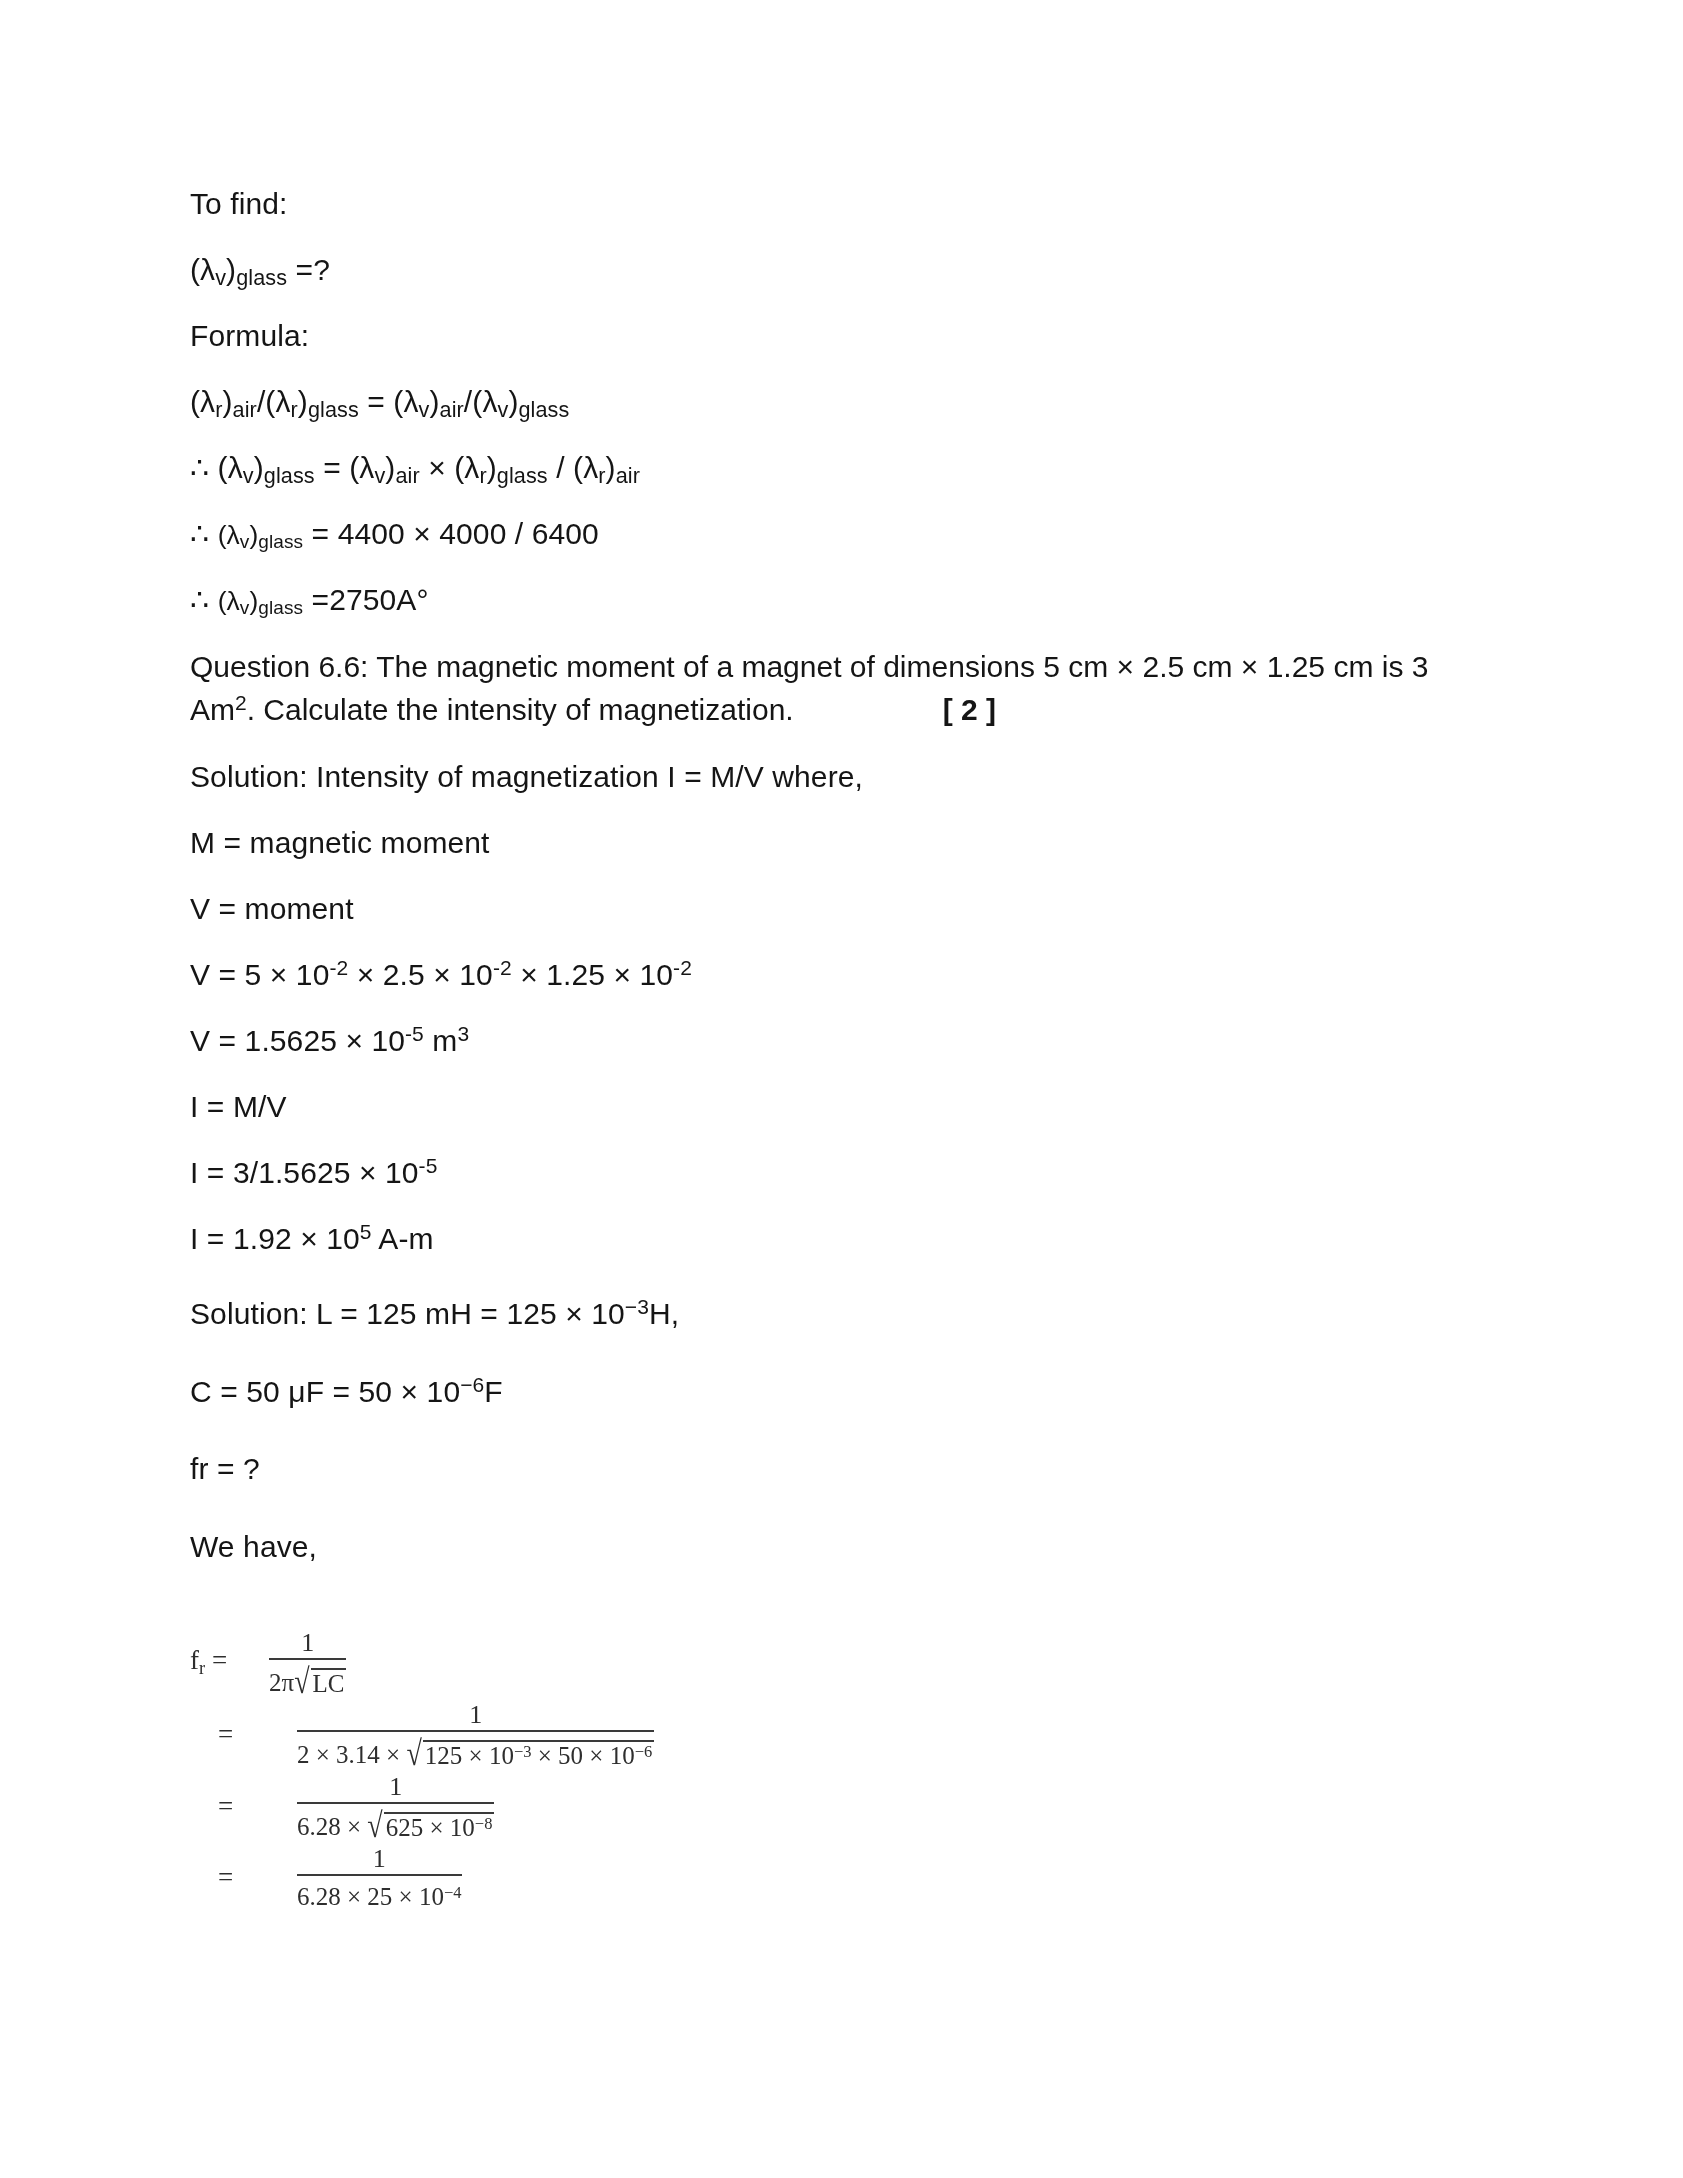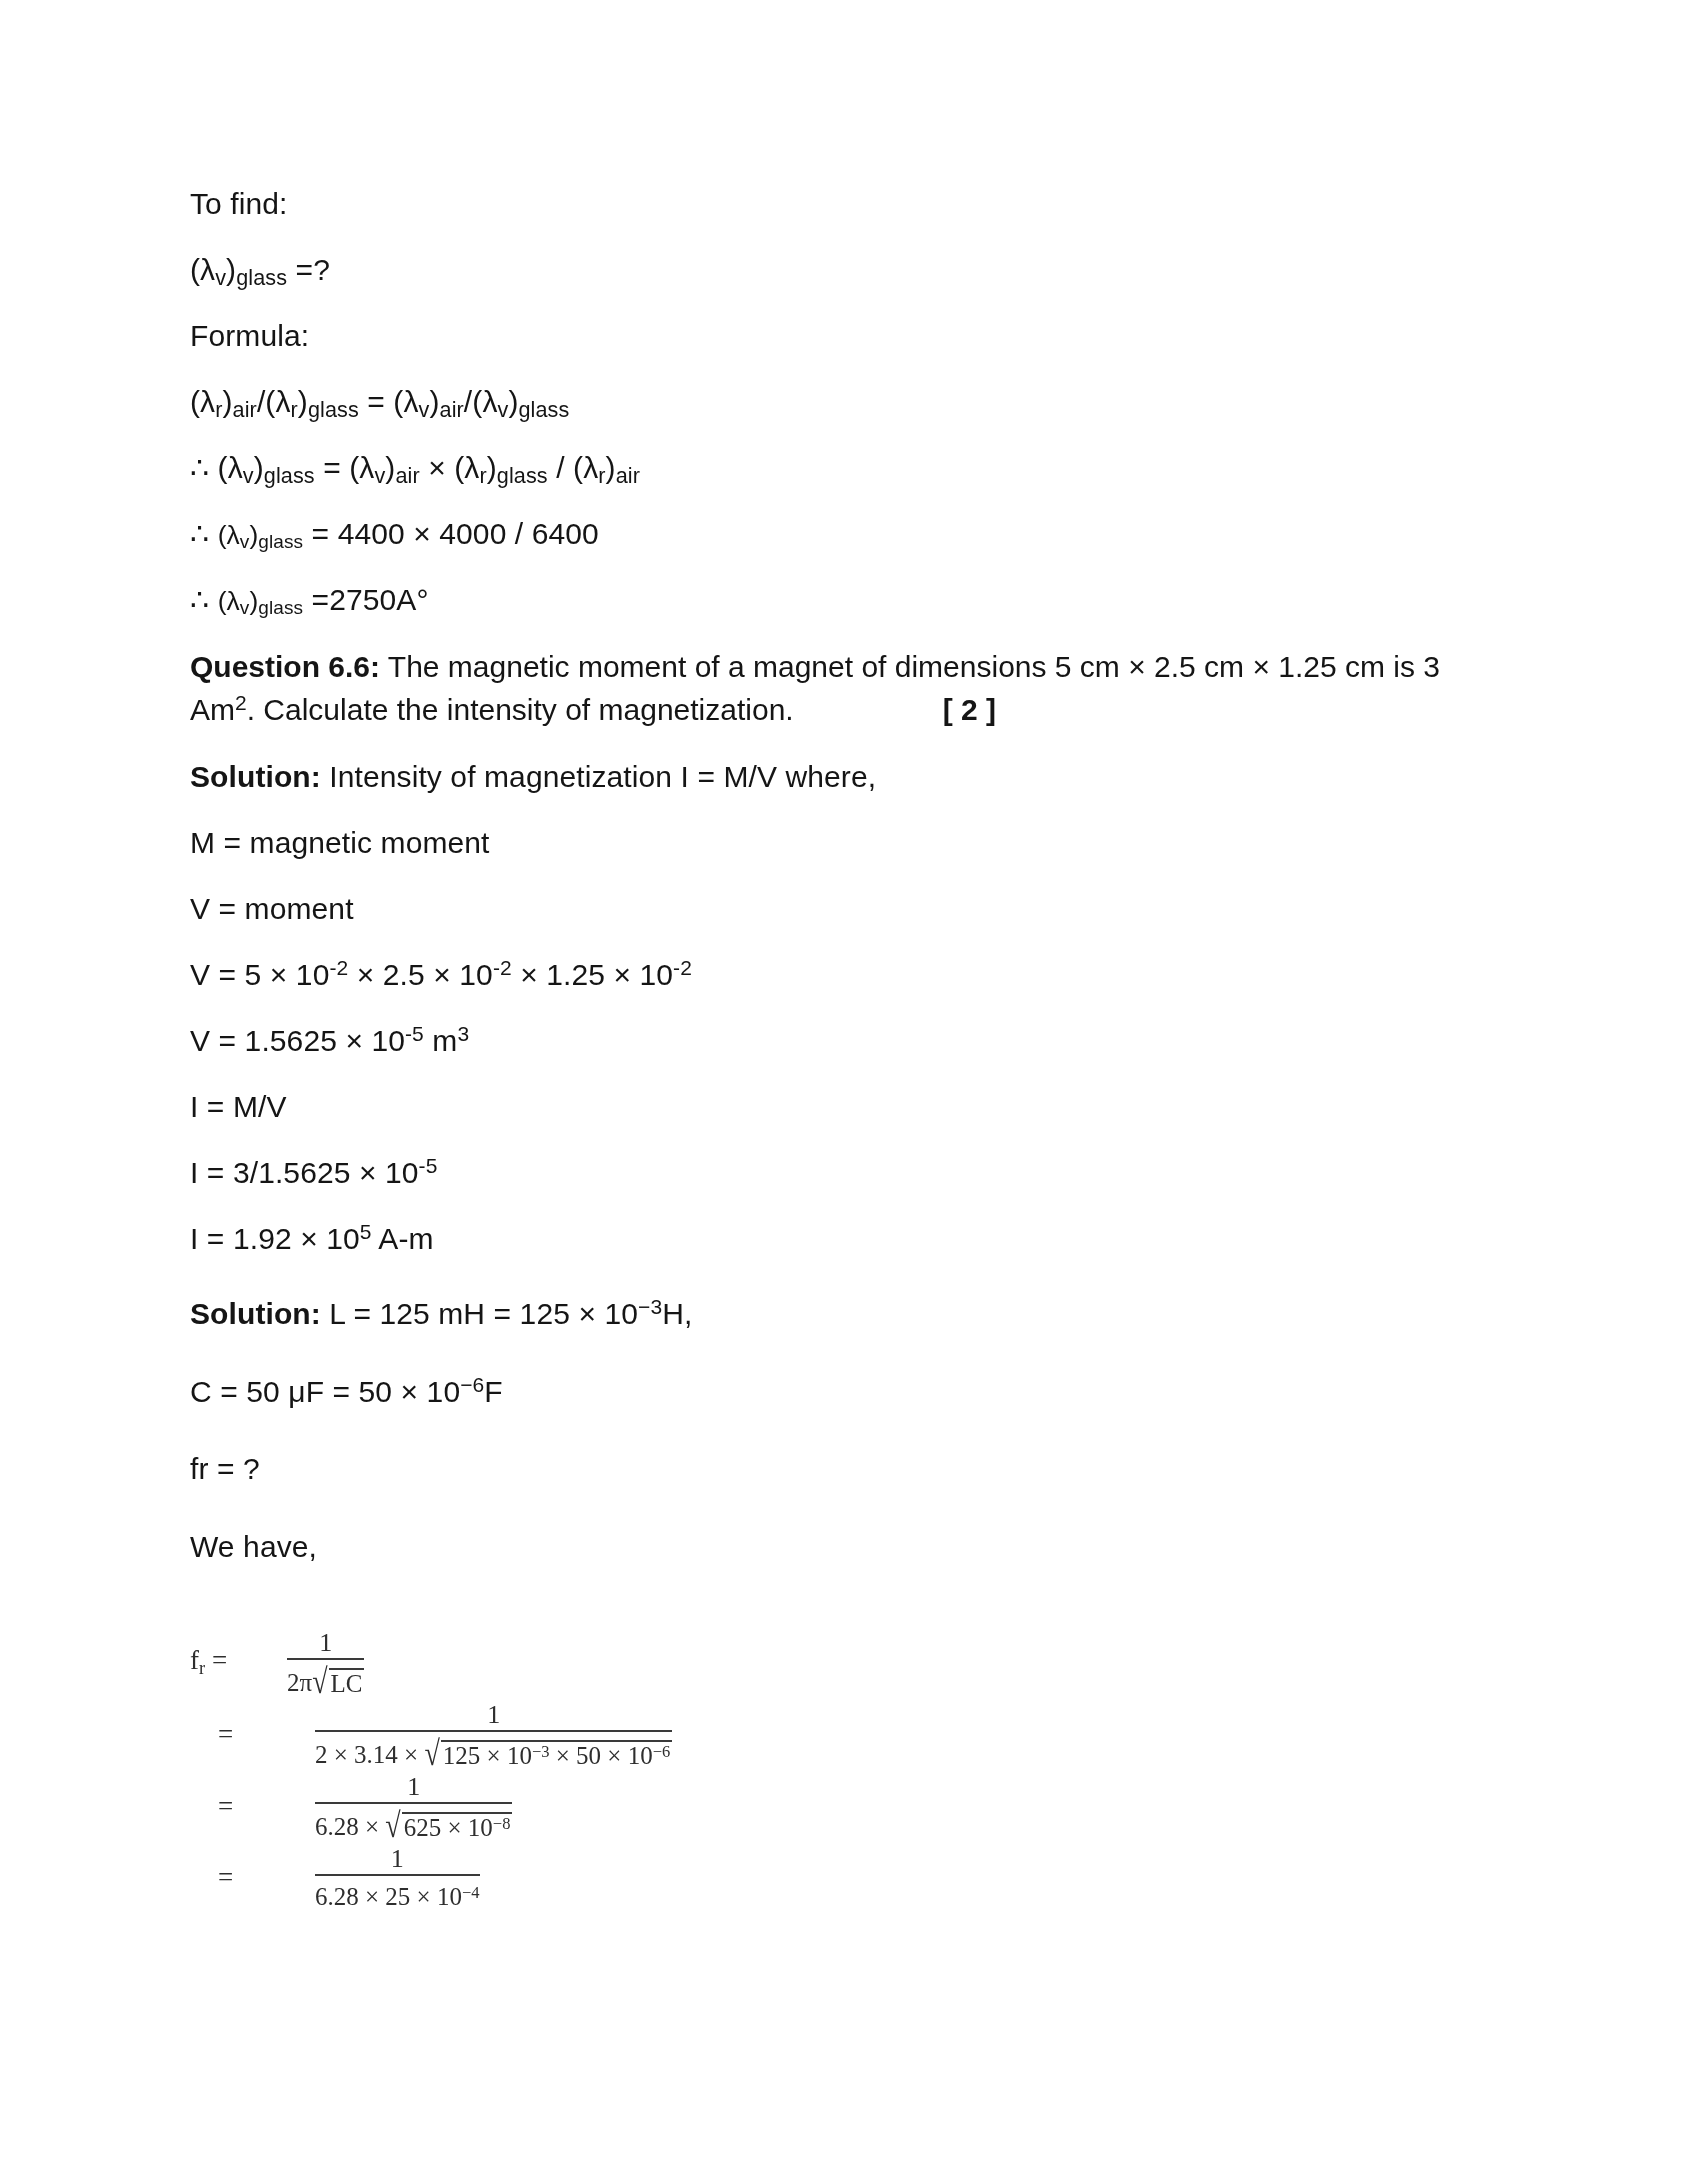--- a/index.html
+++ b/index.html
@@ -38,21 +38,21 @@
   .line.tight {
     margin-bottom: 0;
     line-height: 1.42;
     margin-top: 35px;
   }
   .para {
     font-size: 30px;
     line-height: 1.42;
     margin: 0 0 26px 0;
   }
-  b, .bold { font-weight: 700; }
+  b, .bold { font-weight: 400; }
 
   sub {
     font-size: 0.72em;
     vertical-align: -0.22em;
     line-height: 0;
   }
   sup {
     font-size: 0.70em;
     vertical-align: 0.50em;
     line-height: 0;
@@ -70,21 +70,20 @@
     margin-top: 61px;
     font-family: "Liberation Serif", serif;
     color: #2e2e2e;
     position: relative;
     width: 594px;
   }
   .mrow {
     display: flex;
     align-items: center;
     margin-bottom: 6px;
-    gap: 18px;
   }
   .mrow .lhs {
     font-size: 27px;
     min-width: 73px;
     text-align: left;
     padding-right: 6px;
     white-space: pre;
   }
   .mrow .lhs .fsub {
     font-size: 0.68em;

